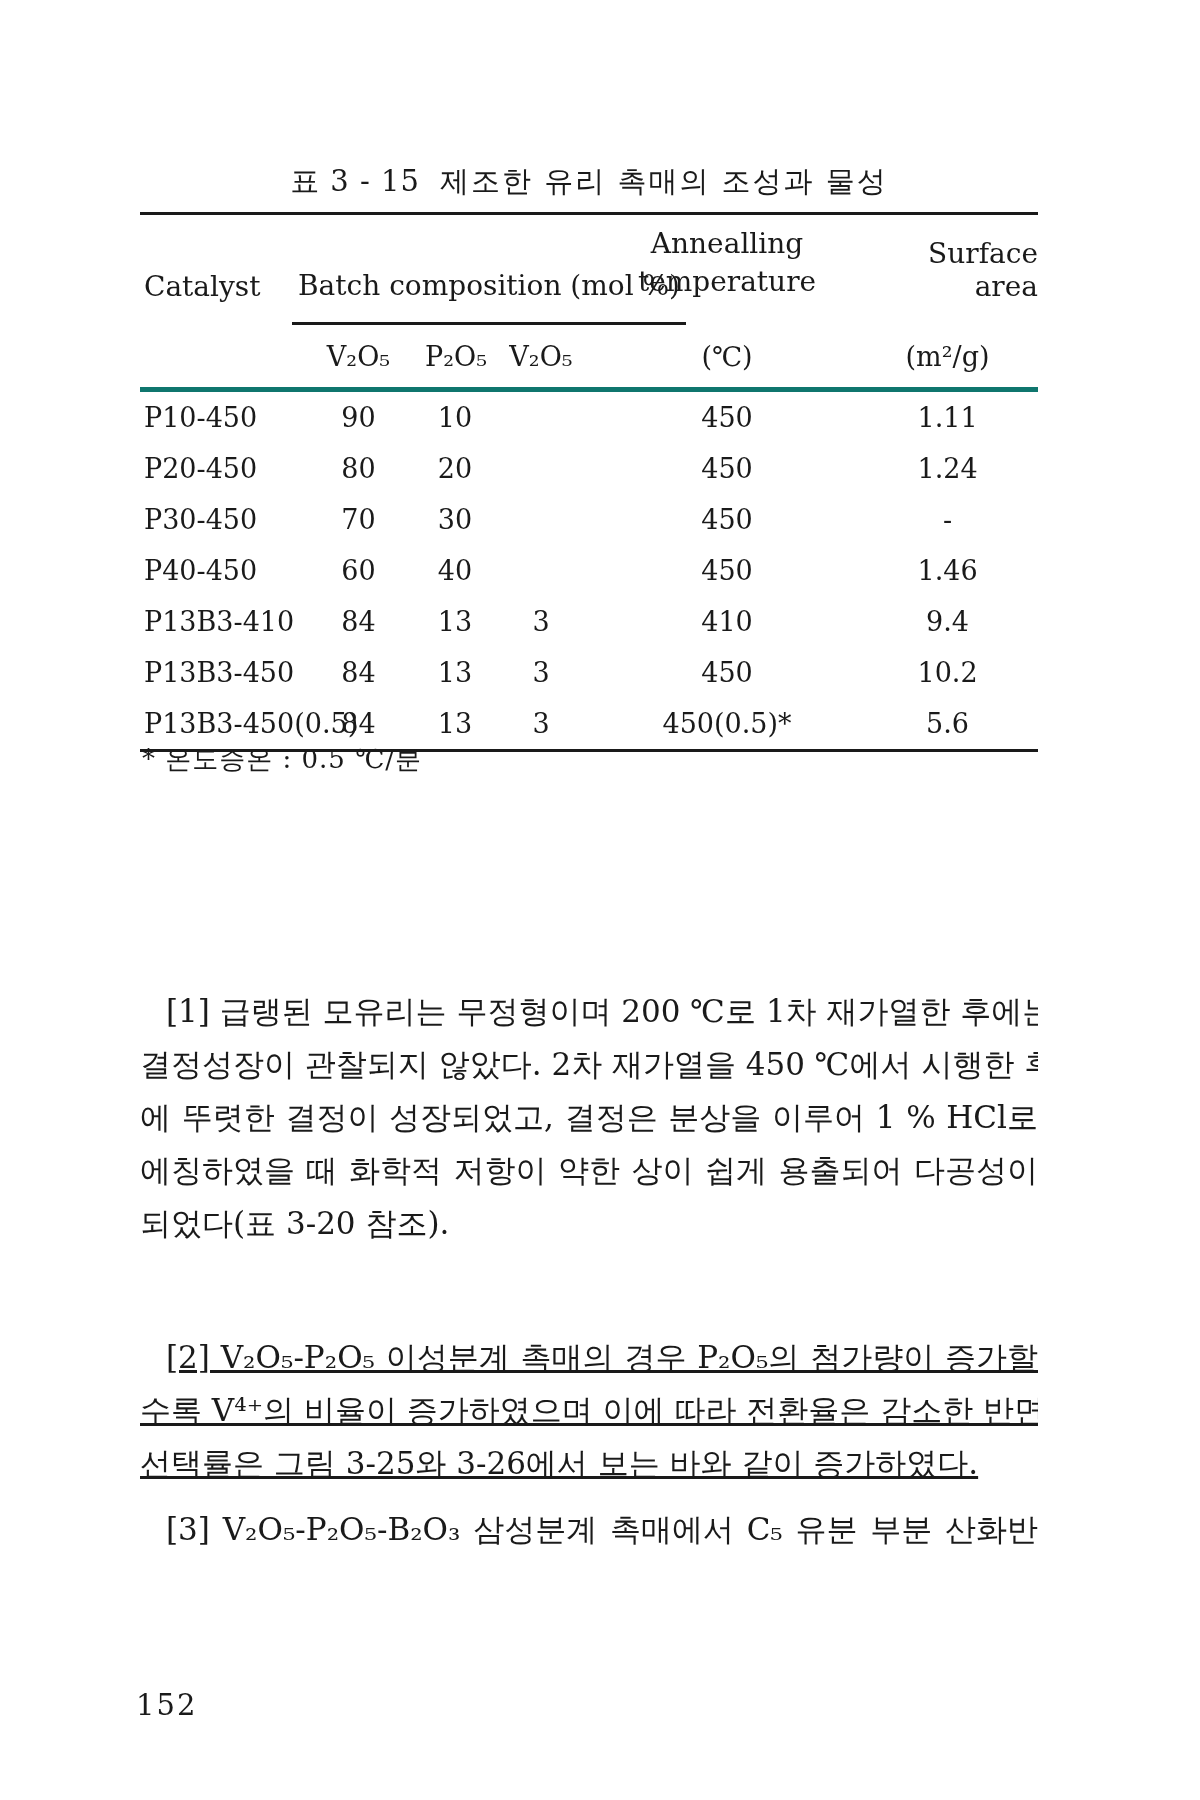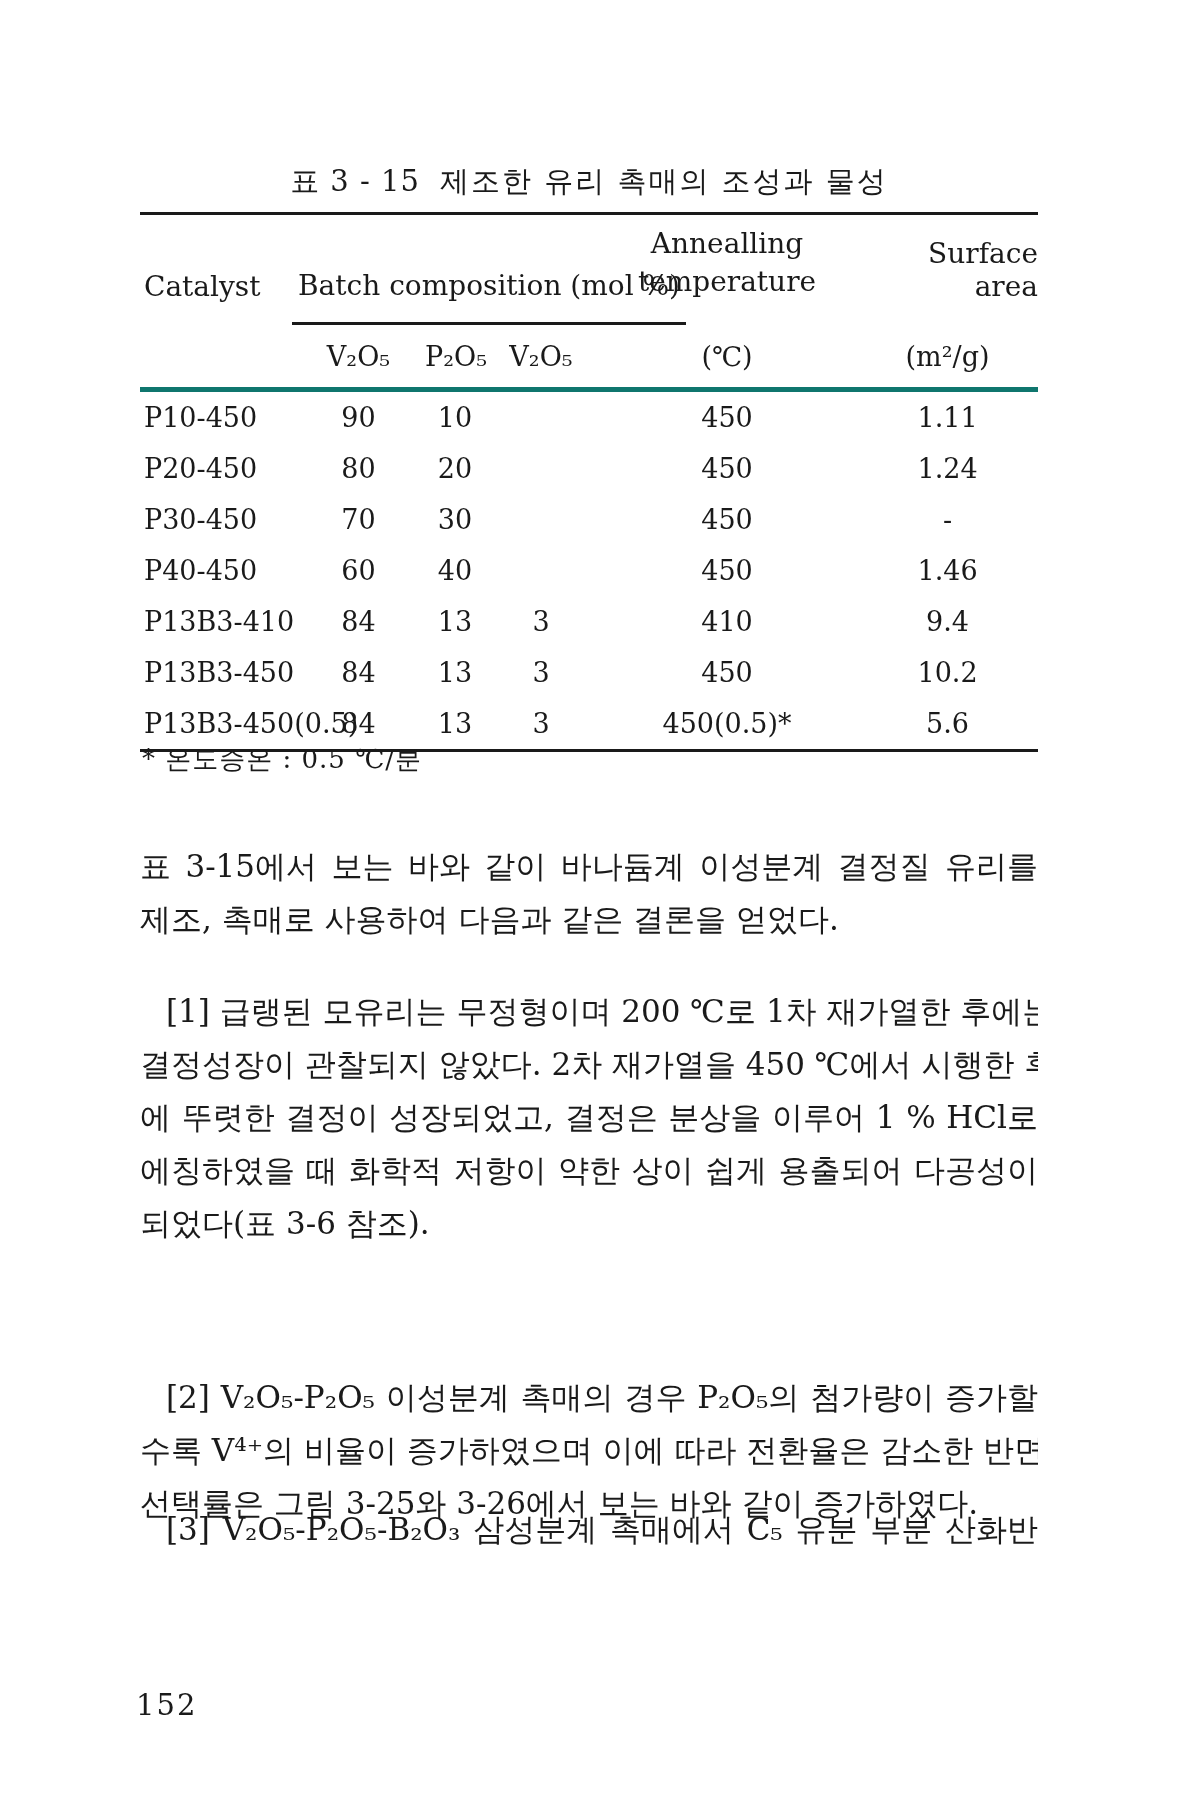--- a/index.html
+++ b/index.html
@@ -70,21 +70,21 @@
   }
   .para .line{
     height:53px;overflow:hidden;
     text-align:justify;text-align-last:justify;
     white-space:nowrap;
   }
   .para .line.last{text-align-last:left;}
   .para .line.indent{padding-left:26px;}
   .p-intro{top:840px;}
   .p-1{top:985px;}
-  .p-2{top:1371px;}
+  .p-2{top:1331px;text-decoration:underline;}
   .p-3{top:1503px;}
 
   
   .page-number{
     position:absolute;top:1688px;left:136px;font-size:29px;letter-spacing:2px;
   }
 </style>
 </head>
 <body>
 
@@ -179,31 +179,27 @@
         <td>13</td>
         <td>3</td>
         <td>450(0.5)*</td>
         <td>5.6</td>
       </tr>
     </tbody>
   </table>
 
   <div class="footnote">* 온도승온 : 0.5 ℃/분</div>
 
-  <div class="para p-intro">
-    <div class="line">표 3-15에서 보는 바와 같이 바나듐계 이성분계 결정질 유리를</div>
-    <div class="line last">제조, 촉매로 사용하여 다음과 같은 결론을 얻었다.</div>
-  </div>
 
   <div class="para p-1">
     <div class="line indent">[1] 급랭된 모유리는 무정형이며 200 ℃로 1차 재가열한 후에는</div>
     <div class="line">결정성장이 관찰되지 않았다. 2차 재가열을 450 ℃에서 시행한 후</div>
     <div class="line">에 뚜렷한 결정이 성장되었고, 결정은 분상을 이루어 1 % HCl로</div>
     <div class="line">에칭하였을 때 화학적 저항이 약한 상이 쉽게 용출되어 다공성이</div>
-    <div class="line last">되었다(표 3-6 참조).</div>
+    <div class="line last">되었다(표 3-20 참조).</div>
   </div>
 
   <div class="para p-2">
     <div class="line indent">[2] V₂O₅-P₂O₅ 이성분계 촉매의 경우 P₂O₅의 첨가량이 증가할</div>
     <div class="line">수록 V⁴⁺의 비율이 증가하였으며 이에 따라 전환율은 감소한 반면</div>
     <div class="line last">선택률은 그림 3-25와 3-26에서 보는 바와 같이 증가하였다.</div>
   </div>
 
   <div class="para p-3">
     <div class="line indent">[3] V₂O₅-P₂O₅-B₂O₃ 삼성분계 촉매에서 C₅ 유분 부분 산화반</div>

